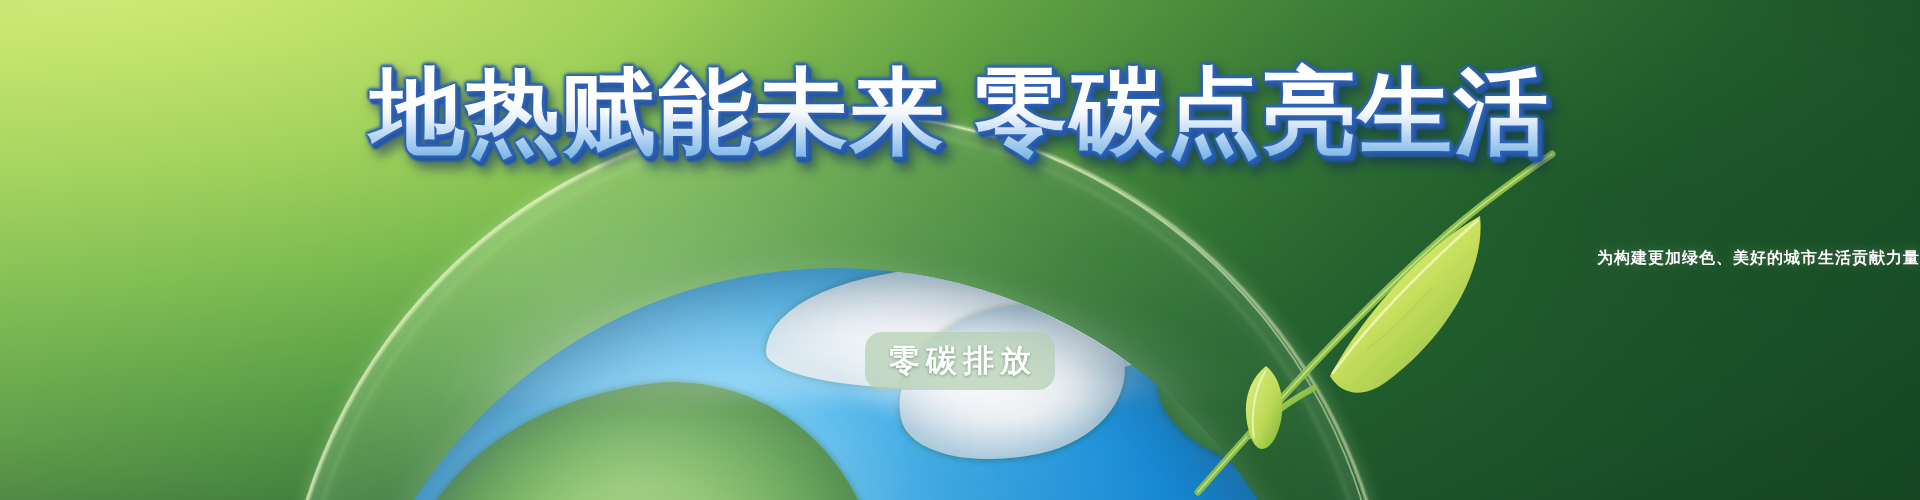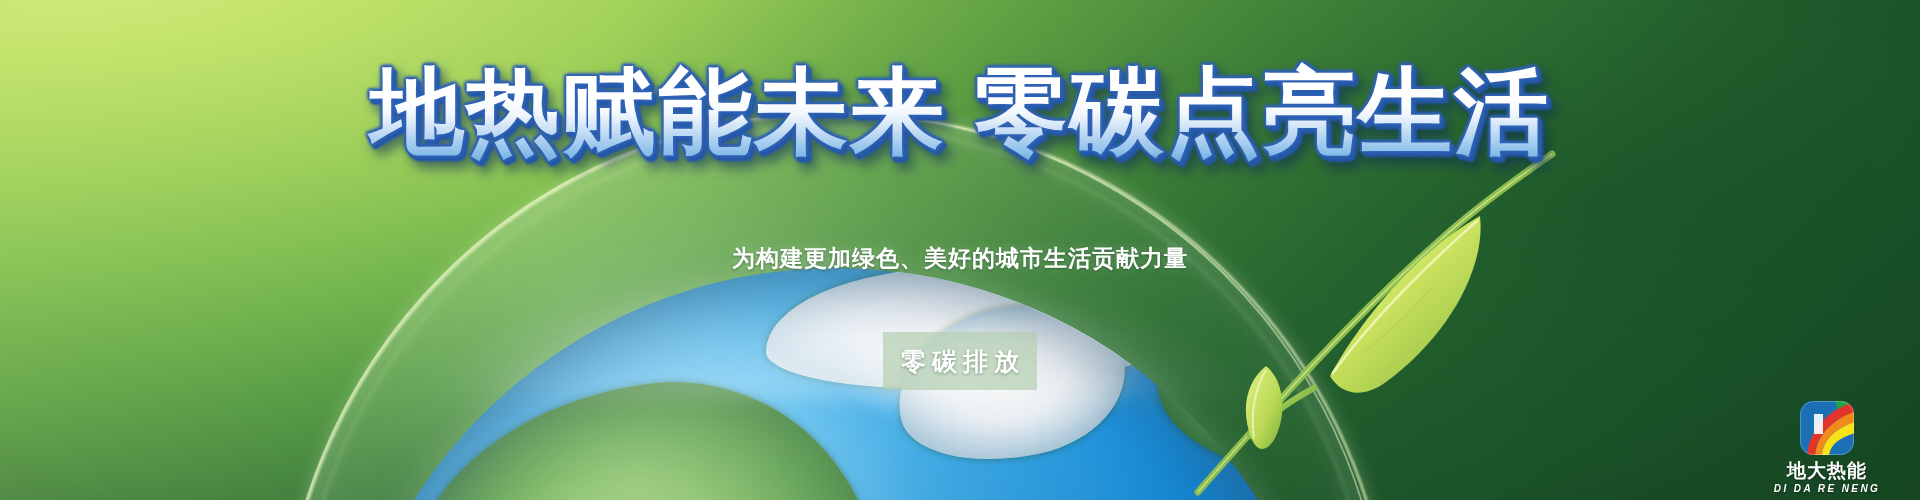--- a/index.html
+++ b/index.html
@@ -165,49 +165,50 @@
       drop-shadow(-1px 0 1px #2f62b5)
       drop-shadow(0 -1px 1px #2f62b5)
       drop-shadow(3px 4px 0 #2558a8)
       drop-shadow(5px 7px 6px rgba(12,40,86,.55));
   }
 
   
   .subtitle{
     position:absolute;
     left:0;right:0;top:243px;
-    text-align:center;
-    font-size:23px;
+    text-align:right;
+    font-size:16px;
     line-height:30px;
     font-weight:bold;
     letter-spacing:1px;
     color:#ffffff;
     white-space:nowrap;
     text-shadow:0 1px 3px rgba(18,62,30,.55), 0 0 10px rgba(255,255,255,.25);
   }
 
   
   .tags{
     position:absolute;
     left:0;right:0;top:332px;
     display:flex;
     justify-content:center;
     gap:30px;
   }
   .tag{
-    width:154px;height:58px;
+    width:190px;height:58px;
     display:flex;align-items:center;justify-content:center;
     background:rgba(180,207,176,.70);
     color:#ffffff;
-    font-size:25px;
+    font-size:31px;
     font-weight:bold;
     letter-spacing:6px;
     text-indent:6px;
     text-shadow:0 1px 3px rgba(30,70,40,.45);
     box-sizing:border-box;
+    border-radius:17px;
   }
 
   
   .logo{
     position:absolute;
     right:32px;bottom:4px;
     width:122px;
     text-align:center;
   }
   .logo-mark{
@@ -299,37 +300,14 @@
 
   <div class="bg-vignette"></div>
 
   <div class="title">地热赋能未来  零碳点亮生活</div>
   <div class="subtitle">为构建更加绿色、美好的城市生活贡献力量</div>
 
   <div class="tags">
     <div class="tag">零碳排放</div>
   </div>
 
-  <div class="logo">
-    <div class="logo-mark">
-      <svg width="56" height="56" viewBox="0 0 56 56" xmlns="http://www.w3.org/2000/svg">
-        <defs>
-          <clipPath id="sqClip">
-            <rect x="1" y="1" width="54" height="54" rx="13" ry="13"></rect>
-          </clipPath>
-        </defs>
-        <g clip-path="url(#sqClip)">
-          <rect x="0" y="0" width="56" height="56" fill="#1a6fb5"></rect>
-          <path d="M56 0 L56 30 C 44 22, 38 12, 36 0 Z" fill="#22a04a"></path>
-          <path d="M8 56 C 10 30, 28 10, 56 2 L56 12 C 32 20, 18 36, 16 56 Z" fill="#e2342b"></path>
-          <path d="M16 56 C 18 36, 32 20, 56 12 L56 22 C 36 29, 24 40, 23 56 Z" fill="#f08a1c"></path>
-          <path d="M23 56 C 24 40, 36 29, 56 22 L56 33 C 40 38, 31 45, 30 56 Z" fill="#f7e31a"></path>
-          <rect x="15" y="14" width="9" height="20" fill="#ffffff" opacity=".9"></rect>
-          <rect x="15" y="14" width="9" height="20" fill="#1a6fb5" opacity=".0"></rect>
-        </g>
-        <rect x="1.5" y="1.5" width="53" height="53" rx="13" ry="13" fill="none" stroke="rgba(255,255,255,.25)" stroke-width="1"></rect>
-      </svg>
-    </div>
-    <div class="logo-cn">地大热能</div>
-    <div class="logo-en">DI DA RE NENG</div>
-  </div>
 
 </div>
 
 </body></html>

